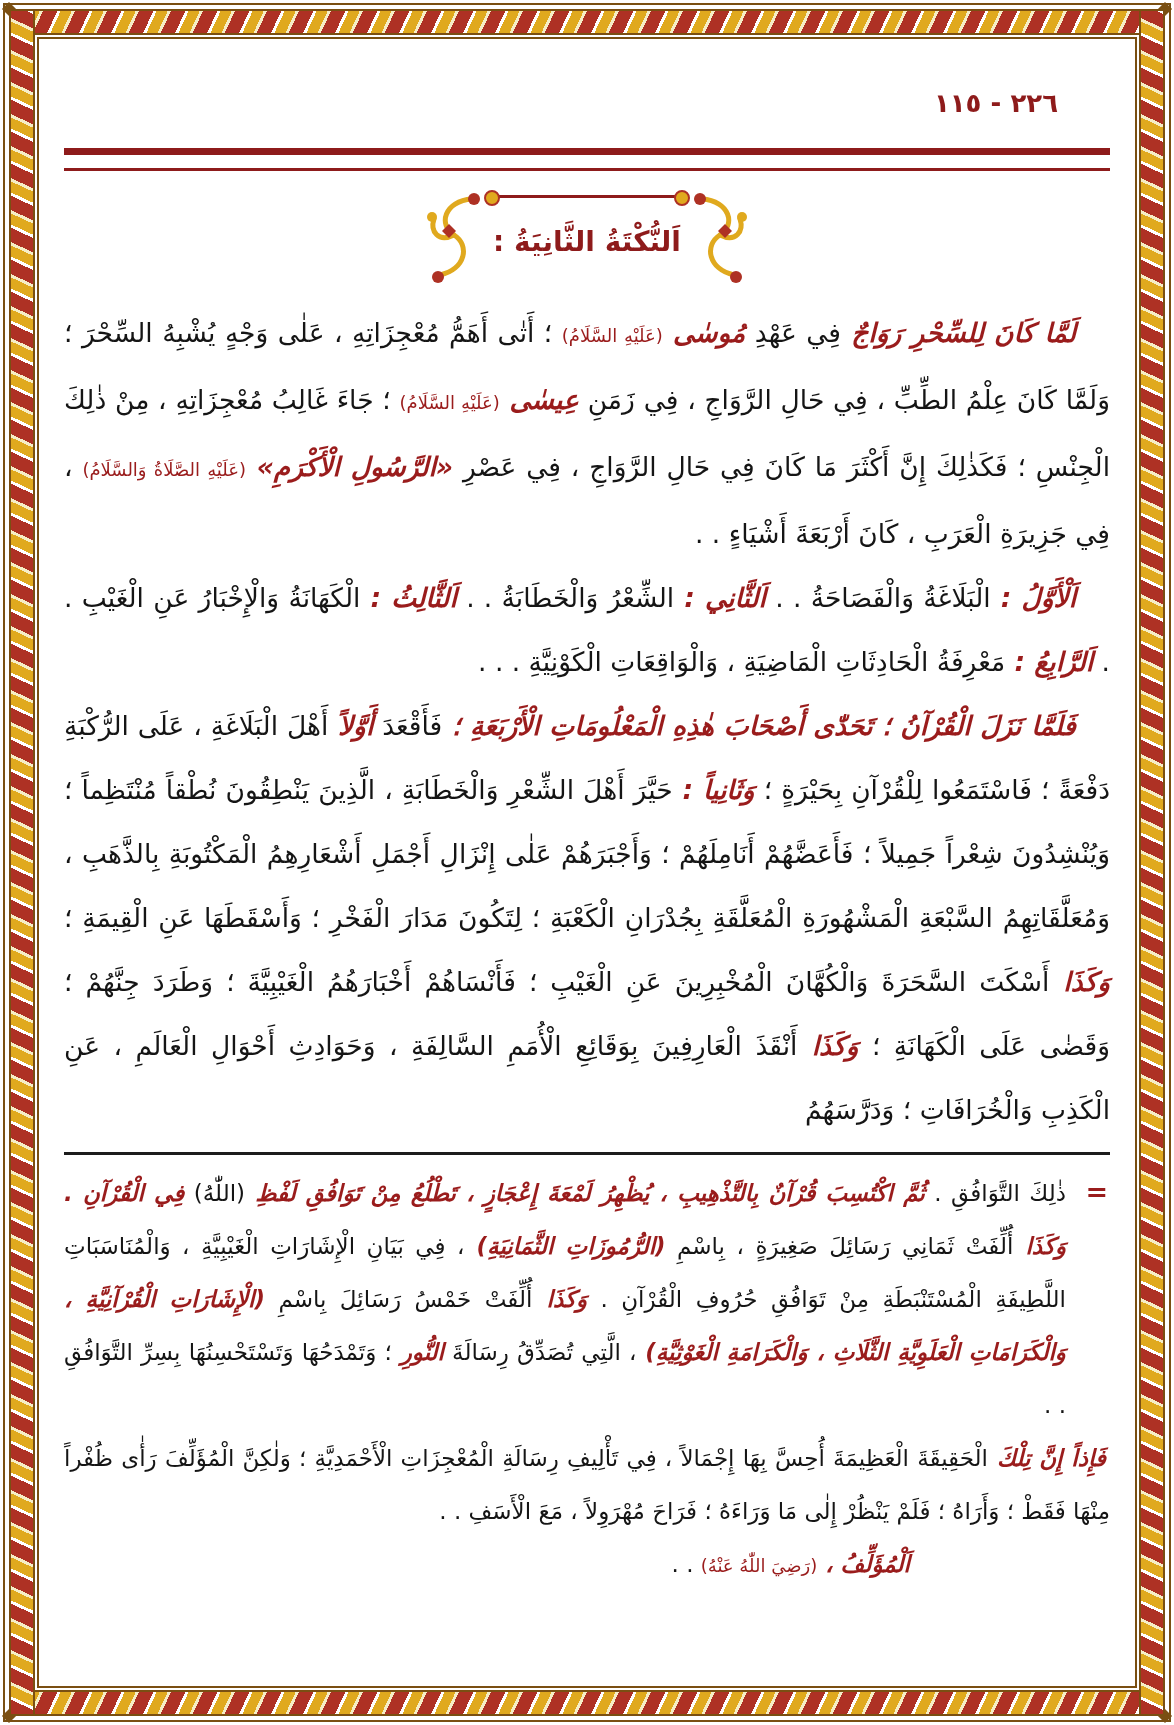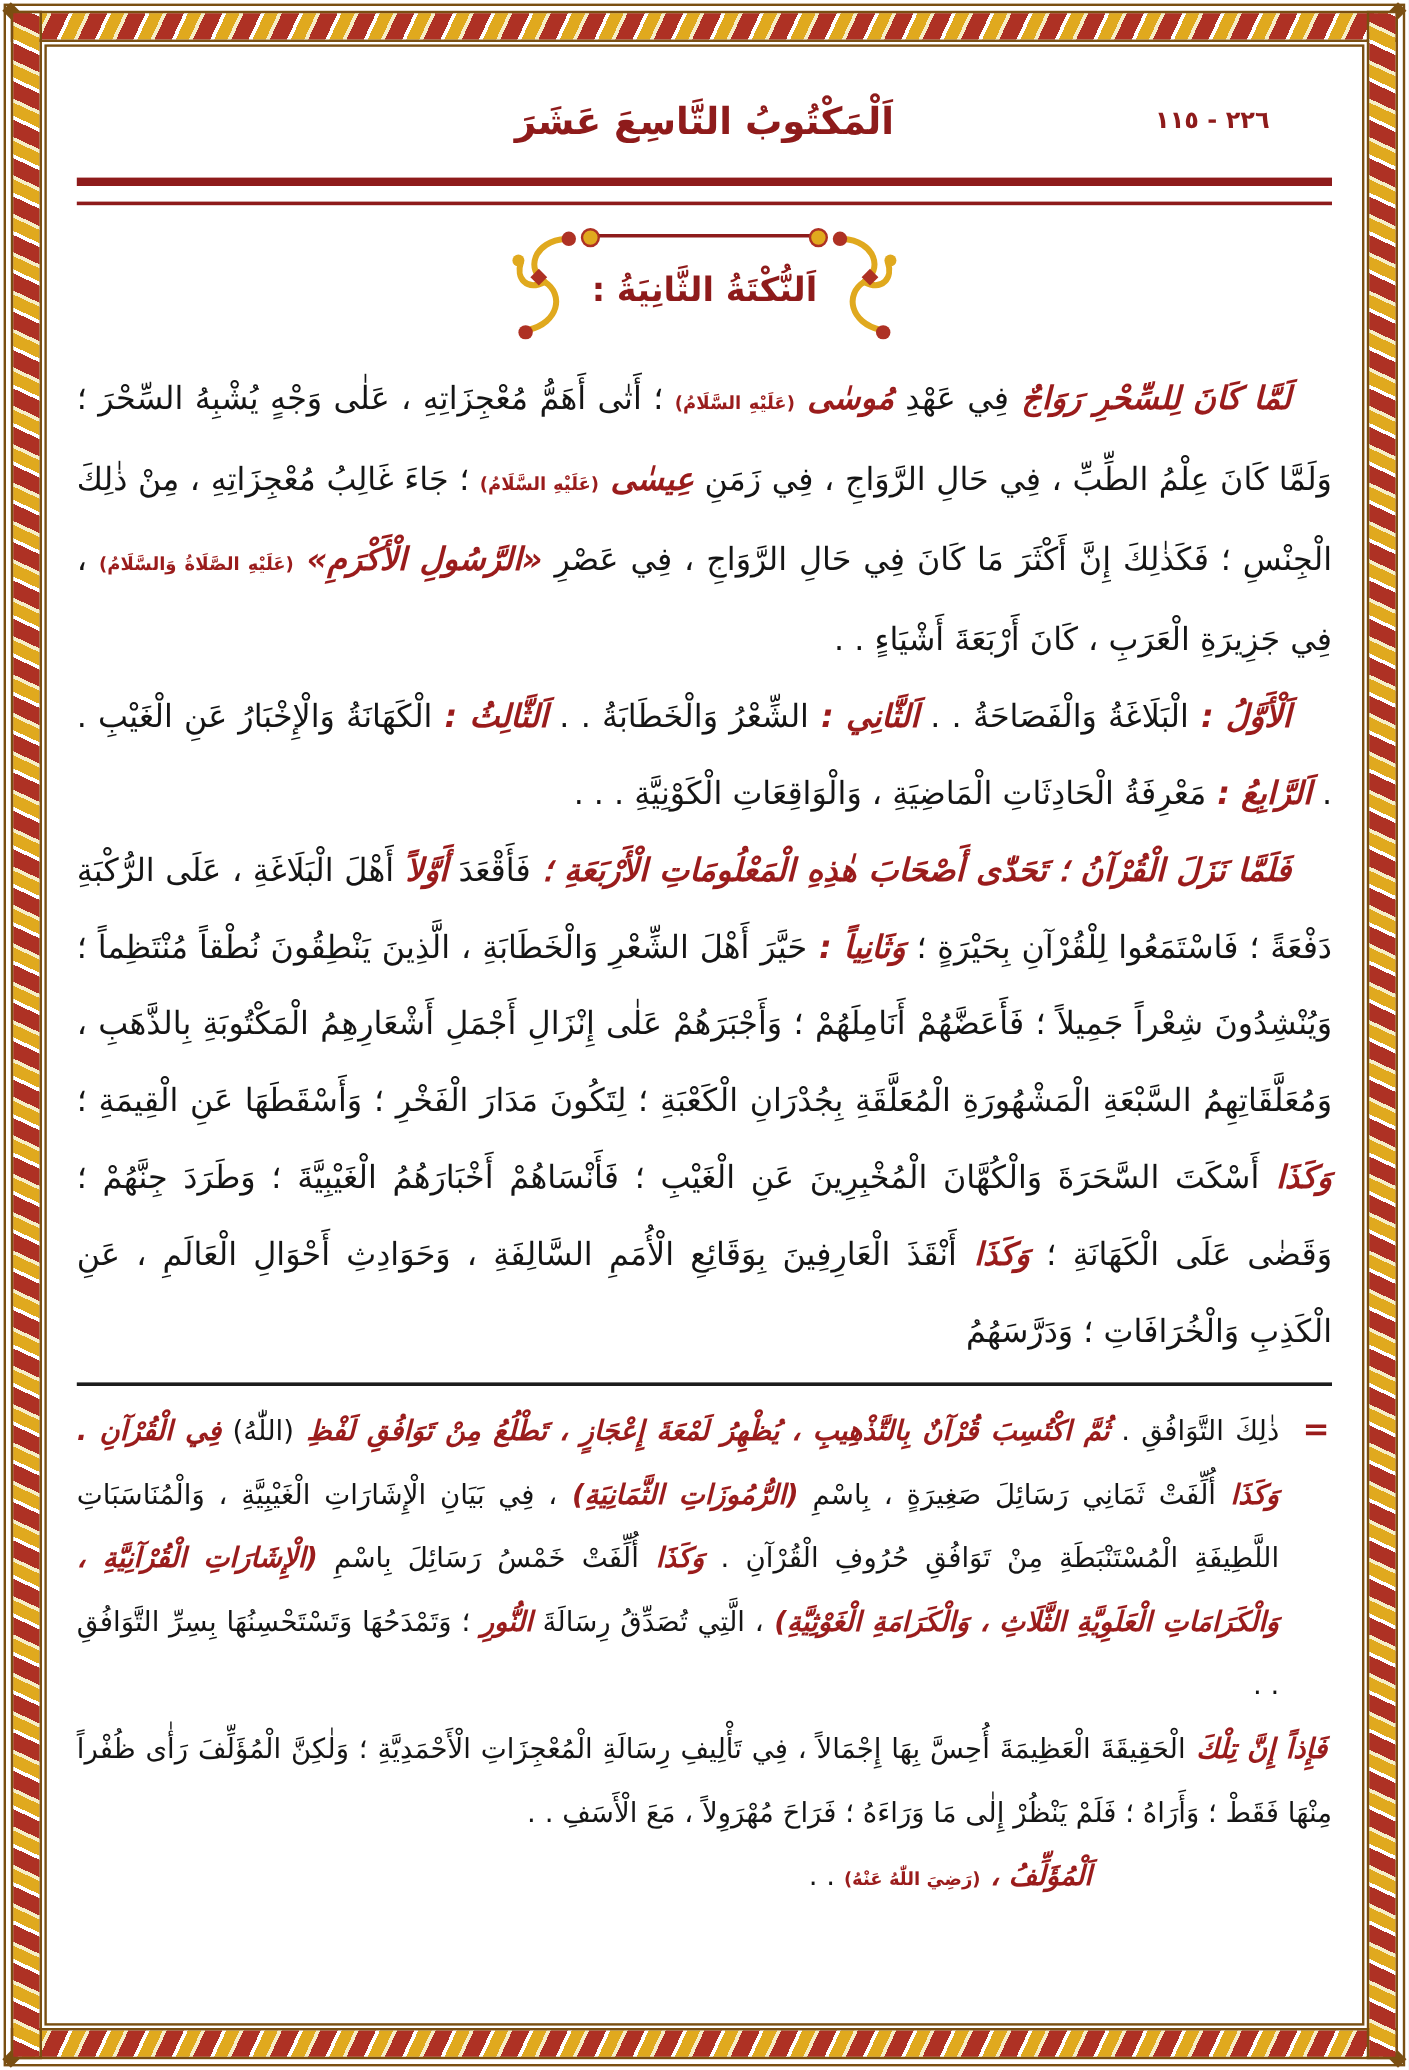--- a/index.html
+++ b/index.html
@@ -46,21 +46,21 @@
   .finial-tl{top:-1px;left:-1px;}
   .finial-tr{top:-1px;right:-1px;}
   .finial-bl{bottom:-1px;left:-1px;}
   .finial-br{bottom:-1px;right:-1px;}
 
   
   .content{position:absolute;inset:42px;padding:0 22px;direction:rtl;}
   .header{position:relative;height:66px;margin-top:34px;}
   .page-numbers{
     position:absolute;right:52px;top:12px;
-    font-size:20px;font-weight:bold;color:var(--deep-red);margin-left:24px;
+    font-size:26px;font-weight:bold;color:var(--deep-red);margin-left:24px;
   }
   .doc-title{
     text-align:center;font-size:31px;font-weight:bold;color:var(--deep-red);
     padding-top:8px;
   }
   .double-rule{height:13px;border-top:7px solid var(--deep-red);border-bottom:3px solid var(--deep-red);margin-top:6px;}
 
   
   .cartouche{position:relative;width:330px;height:92px;margin:20px auto 0;text-align:center;}
   .cart-line{position:absolute;top:4px;left:72px;right:72px;height:3px;background:var(--deep-red);border-radius:2px;}
@@ -76,21 +76,21 @@
   }
   .orn-gold{fill:none;stroke:var(--gold);stroke-width:5;stroke-linecap:round;}
   .orn-red{fill:var(--border-red);}
   .orn-goldfill{fill:var(--gold);}
 
   
   .body-text{margin-top:18px;font-size:26.5px;line-height:64px;text-align:justify;color:var(--text-black);}
   .body-text p{margin:0;text-indent:34px;}
   .seg-k{color:var(--text-black);}
   .seg-r{color:var(--accent-red);font-weight:bold;font-style:italic;}
-  .seg-sym{color:var(--accent-red);font-weight:bold;font-size:15px;}
+  .seg-sym{color:var(--accent-red);font-weight:normal;font-size:18px;}
 
   
   .footnote-rule{margin-top:10px;border-top:3px solid #1c1c1c;}
   .footnote{margin-top:12px;font-size:23px;line-height:53px;text-align:justify;color:var(--text-black);}
   .fn-p1{position:relative;padding-right:44px;margin:0;}
   .fn-marker{position:absolute;right:2px;top:-2px;color:var(--accent-red);font-weight:bold;font-size:27px;}
   .fn-p2{margin:0;text-indent:4px;}
   .fn-sig{margin:0;text-align:right;padding-right:200px;}
 </style>
 </head>
@@ -107,21 +107,20 @@
   <div class="strip strip-h strip-top"></div>
   <div class="strip strip-h strip-bottom"></div>
   <div class="strip strip-v strip-left"></div>
   <div class="strip strip-v strip-right"></div>
   <div class="frame-inner"></div>
 
   <div class="content">
 
     <div class="header">
       <div class="page-numbers">٢٢٦ - ١١٥</div>
-      <div class="doc-title">اَلْمَكْتُوبُ التَّاسِعَ عَشَرَ</div>
     </div>
     <div class="double-rule"></div>
 
     <div class="cartouche">
       <div class="cart-line"></div>
       <div class="cart-dot cart-dot-l"></div>
       <div class="cart-dot cart-dot-r"></div>
       <svg class="cart-orn cart-orn-right" viewBox="0 0 62 92">
         <path class="orn-gold" d="M12,8 C40,10 46,34 30,44 C14,54 18,78 44,84"></path>
         <path class="orn-gold" d="M30,44 C46,52 54,40 50,28"></path>

